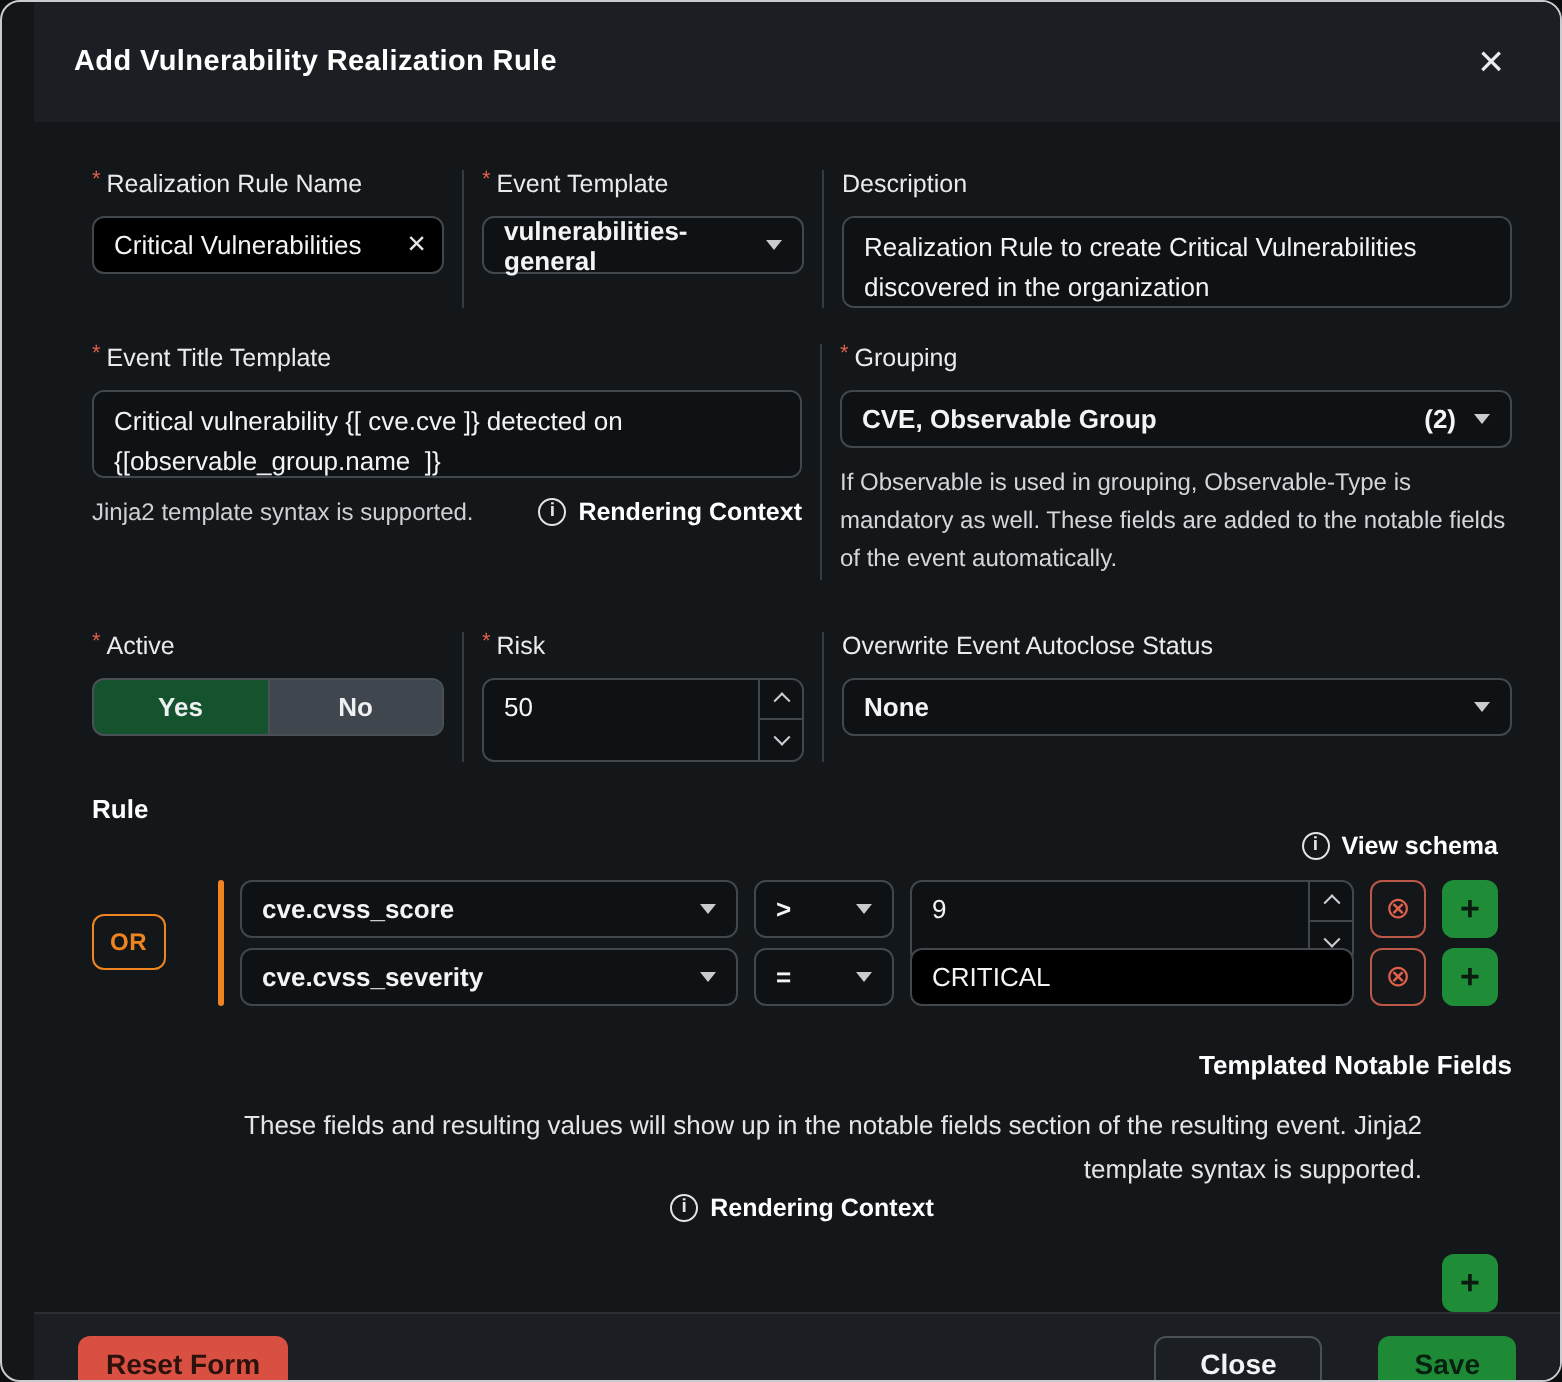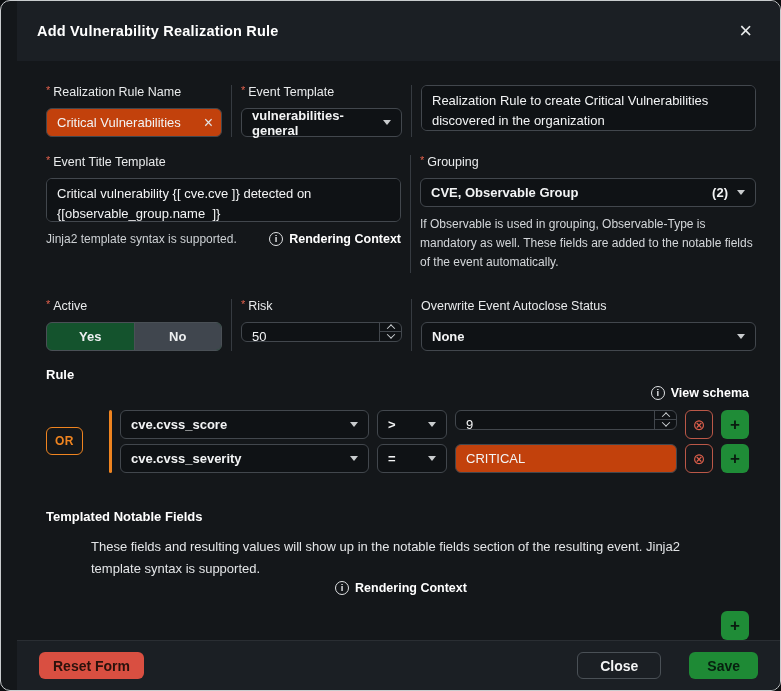--- a/index.html
+++ b/index.html
@@ -30,21 +30,21 @@
   .frow { display: flex; align-items: stretch; }
   .fdiv { width: 1px; background: #363b41; margin: 0 9px; }
   .col { display: flex; flex-direction: column; }
   .c1 { width: 176px; } .c2 { width: 161px; } .c3 { flex: 1; } .cwide { width: 355px; }
 
   .lbl { font-size: 12.5px; font-weight: 500; color: #e9ebec; margin-bottom: 9px;
          display: flex; align-items: flex-start; }
   .ast { color: #e0604c; font-size: 11px; margin-right: 3px; margin-top: -1px; }
 
   .inpwrap { position: relative; height: 29px; }
-  .inp { width: 100%; height: 29px; background: #c2410c; border: 1px solid #42474d;
+  .inp { width: 100%; height: 29px; background: #000000; border: 1px solid #42474d;
          border-radius: 6px; color: #f3f4f5; font-size: 13px; padding: 0 10px; outline: none;
          font-family: "Liberation Sans", sans-serif; }
   .clear-x { position: absolute; right: 9px; top: 50%; transform: translateY(-50%);
              color: #e4e6e8; font-size: 16px; line-height: 1; cursor: pointer; }
 
   .select { height: 29px; background: #0f1215; border: 1px solid #42474d; border-radius: 6px;
             display: flex; align-items: center; justify-content: space-between;
             padding: 0 10px; cursor: pointer; }
   .sel-val { font-size: 13px; font-weight: 700; color: #f3f4f5; }
   .sel-right { display: flex; align-items: center; gap: 9px; }
@@ -66,21 +66,21 @@
           justify-content: center; line-height: 1; }
   .grp-hint { font-size: 12px; color: #d4d7da; line-height: 1.6; margin-top: 8px; }
 
   .toggle { display: flex; height: 29px; border: 1px solid #4a5056; border-radius: 6px;
             overflow: hidden; background: #14532d; }
   .tog { flex: 1; display: flex; align-items: center; justify-content: center; font-size: 13px;
          font-weight: 700; color: #eef0f1; cursor: pointer; }
   .tog-yes { border-right: 1px solid #4a5056; }
   .tog-sel { background: #40464e; }
 
-  .numwrap { position: relative; height: 20px; background: #0f1215; border: 1px solid #42474d;
+  .numwrap { position: relative; height: 42px; background: #0f1215; border: 1px solid #42474d;
              border-radius: 6px; overflow: hidden; }
   .numwrap .inp { border: none; height: 27px; padding-right: 30px; background: transparent; }
   .spin { position: absolute; top: 0; right: 0; bottom: 0; width: 22px; border-left: 1px solid #42474d;
           display: flex; flex-direction: column; }
   .sc { flex: 1; display: flex; align-items: center; justify-content: center; cursor: pointer; }
   .sc-up { border-bottom: 1px solid #42474d; }
   .chev { width: 6px; height: 6px; border-left: 1.5px solid #ccd0d3; border-top: 1.5px solid #ccd0d3; }
   .ch-up { transform: rotate(45deg) translate(1px,1px); }
   .ch-dn { transform: rotate(225deg) translate(1px,1px); }
 
@@ -96,21 +96,21 @@
   .cond { display: flex; gap: 8px; height: 29px; }
   .cfield { width: 249px; } .cop { width: 70px; } .cval { flex: 1; }
   .delbtn { width: 28px; height: 29px; flex: none; border: 1px solid #bb5848; border-radius: 6px;
             background: transparent; color: #e0604c; font-size: 15px; display: flex;
             align-items: center; justify-content: center; cursor: pointer; line-height: 1; }
   .addbtn { width: 28px; height: 29px; flex: none; border: none; border-radius: 6px;
             background: #1f8c37; color: #0a1c10; font-size: 17px; font-weight: 700; display: flex;
             align-items: center; justify-content: center; cursor: pointer; line-height: 1; }
 
   
-  .notable { margin-top: 36px; }
+  .notable { margin-top: 22px; text-align: right; }
   .ndesc-row { display: flex; justify-content: space-between; align-items: center; margin-top: 12px; flex-direction: column; }
   .ndesc { width: 620px; font-size: 13px; color: #e3e5e7; line-height: 1.75; }
   .addrow { display: flex; justify-content: flex-end; margin: 16px 7px 0 0; }
 
   .mt26 { margin-bottom: 18px; }
   .row2 { margin-bottom: 26px; }
   .row3 { margin-bottom: 16px; }
 </style>
 </head>
 <body>
@@ -141,20 +141,23 @@
           <span class="ast">*</span>
           <span>Event Template</span>
         </div>
         <div class="select">
           <span class="sel-val">vulnerabilities-general</span>
           <span class="caret"></span>
         </div>
       </div>
       <div class="fdiv"></div>
       <div class="col c3">
+        <div class="lbl">
+          <span>Description</span>
+        </div>
         <textarea class="tarea ta-desc" style="">Realization Rule to create Critical Vulnerabilities discovered in the organization</textarea>
       </div>
     </div>
 
     <div class="frow row2">
       <div class="col cwide">
         <div class="lbl">
           <span class="ast">*</span>
           <span>Event Title Template</span>
         </div>

